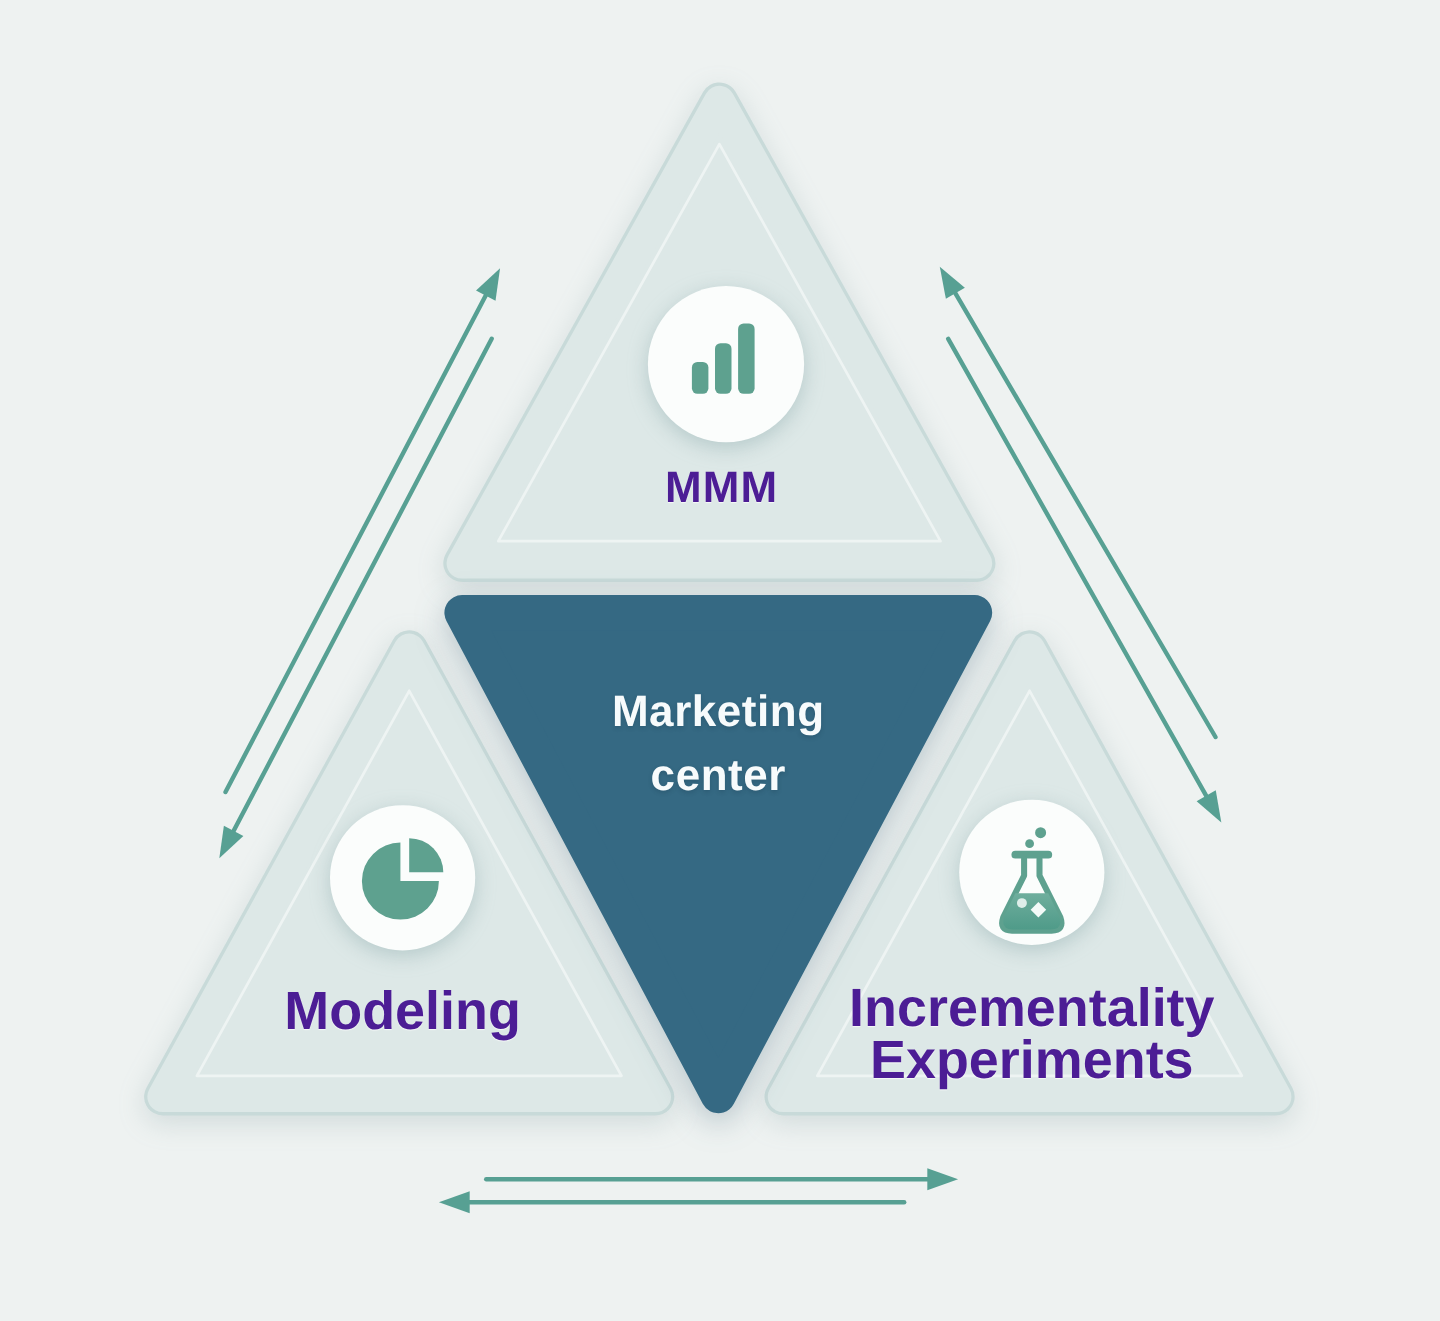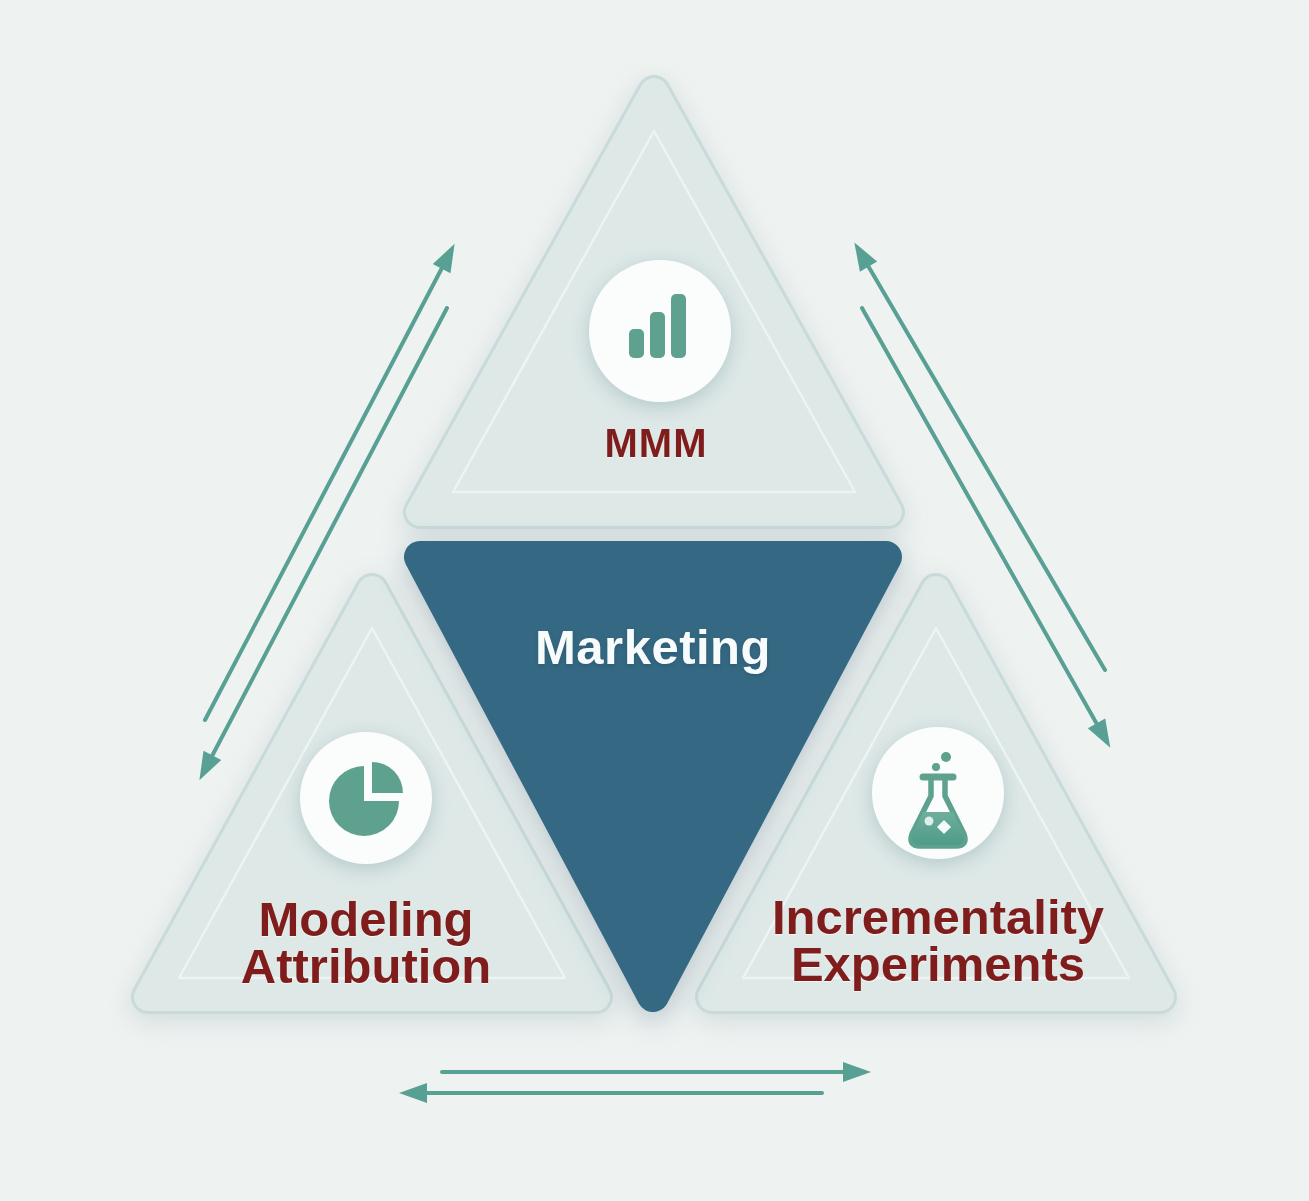--- a/index.html
+++ b/index.html
@@ -29,27 +29,27 @@
 
   .icon-circle { fill: #fbfdfc; filter: drop-shadow(0 5px 9px rgba(110, 145, 150, 0.35)); }
   .icon-shape-fill { fill: #5ea18f; }
   .icon-shape-stroke { fill: none; stroke: #5ea18f; stroke-width: 5.5; stroke-linejoin: round; stroke-linecap: round; }
 
   .label {
     position: absolute;
     transform: translateX(-50%);
     text-align: center;
     font-weight: 600;
-    color: #7f1d1d;
+    color: #4c1d95;
     text-shadow: 0 1px 1px rgba(255,255,255,0.75);
   }
   .label-line { white-space: nowrap; }
   .label-mmm { font-size: 40px; line-height: 48px; letter-spacing: 1px; }
   .label-center {
-    font-size: 49px; line-height: 58px;
+    font-size: 40px; line-height: 58px;
     color: #f7fbfc;
     text-shadow: 0 2px 4px rgba(25, 60, 80, 0.30);
     letter-spacing: 0.5px;
   }
   .label-side { font-size: 49px; line-height: 47px; }
 </style>
 </head>
 <body>
 
 <div class="canvas">
@@ -124,25 +124,25 @@
       <rect x="939" y="822" width="10" height="10" fill="#f3faf8" transform="rotate(45 944 827)"></rect>
     </g>
   </svg>
 
   <div class="label label-mmm" style="left:656px; top:419px;">
     <div class="label-line">MMM</div>
   </div>
 
   <div class="label label-center" style="left:653px; top:618px;">
     <div class="label-line">Marketing</div>
+    <div class="label-line">center</div>
   </div>
 
   <div class="label label-side" style="left:366px; top:896px;">
     <div class="label-line">Modeling</div>
-    <div class="label-line">Attribution</div>
   </div>
 
   <div class="label label-side" style="left:938px; top:894px;">
     <div class="label-line">Incrementality</div>
     <div class="label-line">Experiments</div>
   </div>
 
 </div>
 
 </body></html>

